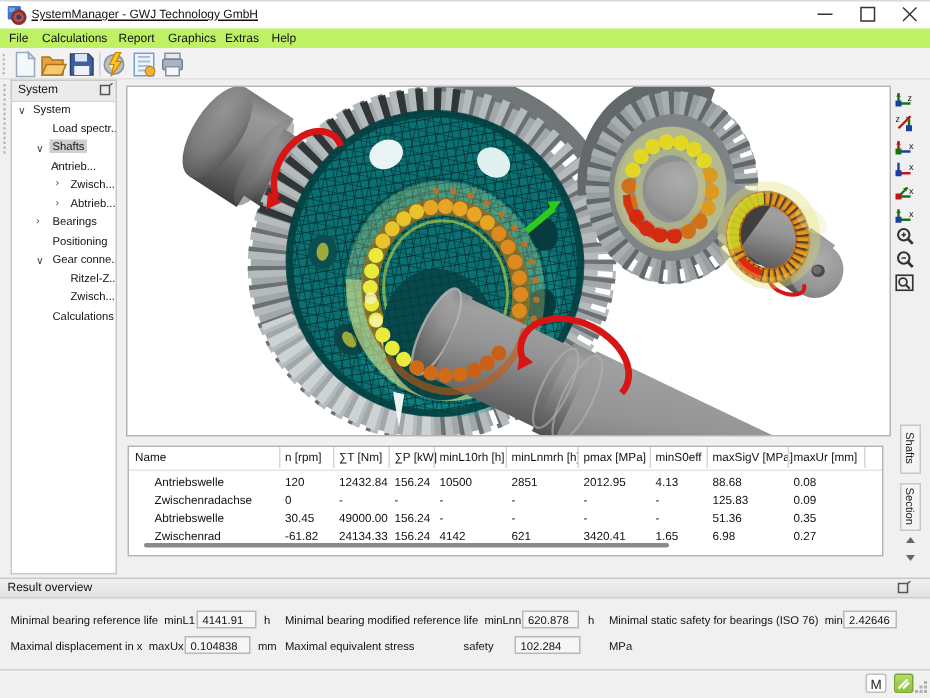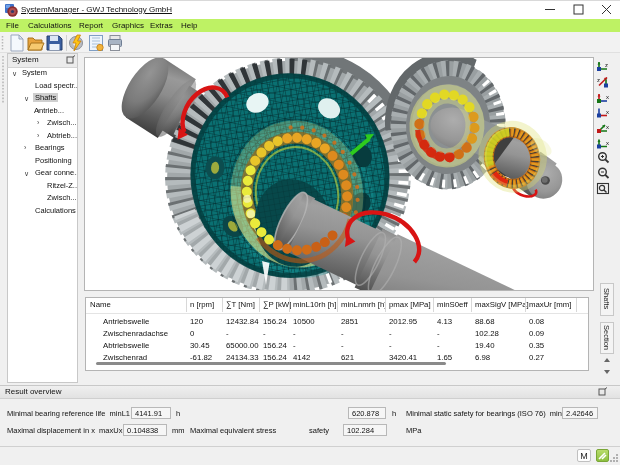--- a/index.html
+++ b/index.html
@@ -478,32 +478,32 @@
   <span class="td" style="left:443px;top:19px">0.08</span>
 
   <span class="td" style="left:17px;top:31px">Zwischenradachse</span>
   <span class="td" style="left:104px;top:31px">0</span>
   <span class="td" style="left:140px;top:31px">-</span>
   <span class="td" style="left:177px;top:31px">-</span>
   <span class="td" style="left:207px;top:31px">-</span>
   <span class="td" style="left:255px;top:31px">-</span>
   <span class="td" style="left:303px;top:31px">-</span>
   <span class="td" style="left:351px;top:31px">-</span>
-  <span class="td" style="left:389px;top:31px">102.28</span>
+  <span class="td" style="left:389px;top:31px">125.83</span>
   <span class="td" style="left:443px;top:31px">0.09</span>
 
   <span class="td" style="left:17px;top:43px">Abtriebswelle</span>
   <span class="td" style="left:104px;top:43px">30.45</span>
-  <span class="td" style="left:140px;top:43px">65000.00</span>
+  <span class="td" style="left:140px;top:43px">49000.00</span>
   <span class="td" style="left:177px;top:43px">156.24</span>
   <span class="td" style="left:207px;top:43px">-</span>
   <span class="td" style="left:255px;top:43px">-</span>
   <span class="td" style="left:303px;top:43px">-</span>
   <span class="td" style="left:351px;top:43px">-</span>
-  <span class="td" style="left:389px;top:43px">19.40</span>
+  <span class="td" style="left:389px;top:43px">51.36</span>
   <span class="td" style="left:443px;top:43px">0.35</span>
 
   <span class="td" style="left:17px;top:55px">Zwischenrad</span>
   <span class="td" style="left:104px;top:55px">-61.82</span>
   <span class="td" style="left:140px;top:55px">24134.33</span>
   <span class="td" style="left:177px;top:55px">156.24</span>
   <span class="td" style="left:207px;top:55px">4142</span>
   <span class="td" style="left:255px;top:55px">621</span>
   <span class="td" style="left:303px;top:55px">3420.41</span>
   <span class="td" style="left:351px;top:55px">1.65</span>
@@ -515,20 +515,21 @@
     <span style="position:absolute;left:5px;top:1px">Result overview</span>
   </div>
 <svg class="abs" style="left:598px;top:387px" width="12" height="11">
   <rect x="1" y="2" width="6" height="6" fill="none" stroke="#555" stroke-width="1"></rect>
   <line x1="7" y1="2" x2="9" y2="0.5" stroke="#555" stroke-width="1"></line>
 </svg>
 <div class="abs" id="resbody">
   <span class="rlbl" style="left:7px;top:9px">Minimal bearing reference life&nbsp;&nbsp;minL1</span>
   <div class="rbox" style="left:131px;top:7px;width:40px">4141.91</div>
   <span class="rlbl" style="left:176px;top:9px">h</span>
+  <span class="rlbl" style="left:190px;top:9px">Minimal bearing modified reference life&nbsp;&nbsp;minLnn</span>
   <div class="rbox" style="left:348px;top:7px;width:38px">620.878</div>
   <span class="rlbl" style="left:392px;top:9px">h</span>
   <span class="rlbl" style="left:406px;top:9px">Minimal static safety for bearings (ISO 76)&nbsp;&nbsp;min{</span>
   <div class="rbox" style="left:562px;top:7px;width:36px">2.42646</div>
   <span class="rlbl" style="left:7px;top:26px">Maximal displacement in x&nbsp;&nbsp;maxUx</span>
   <div class="rbox" style="left:123px;top:24px;width:44px">0.104838</div>
   <span class="rlbl" style="left:172px;top:26px">mm</span>
   <span class="rlbl" style="left:190px;top:26px">Maximal equivalent stress</span>
   <span class="rlbl" style="left:309px;top:26px">safety</span>
   <div class="rbox" style="left:343px;top:24px;width:44px">102.284</div>

